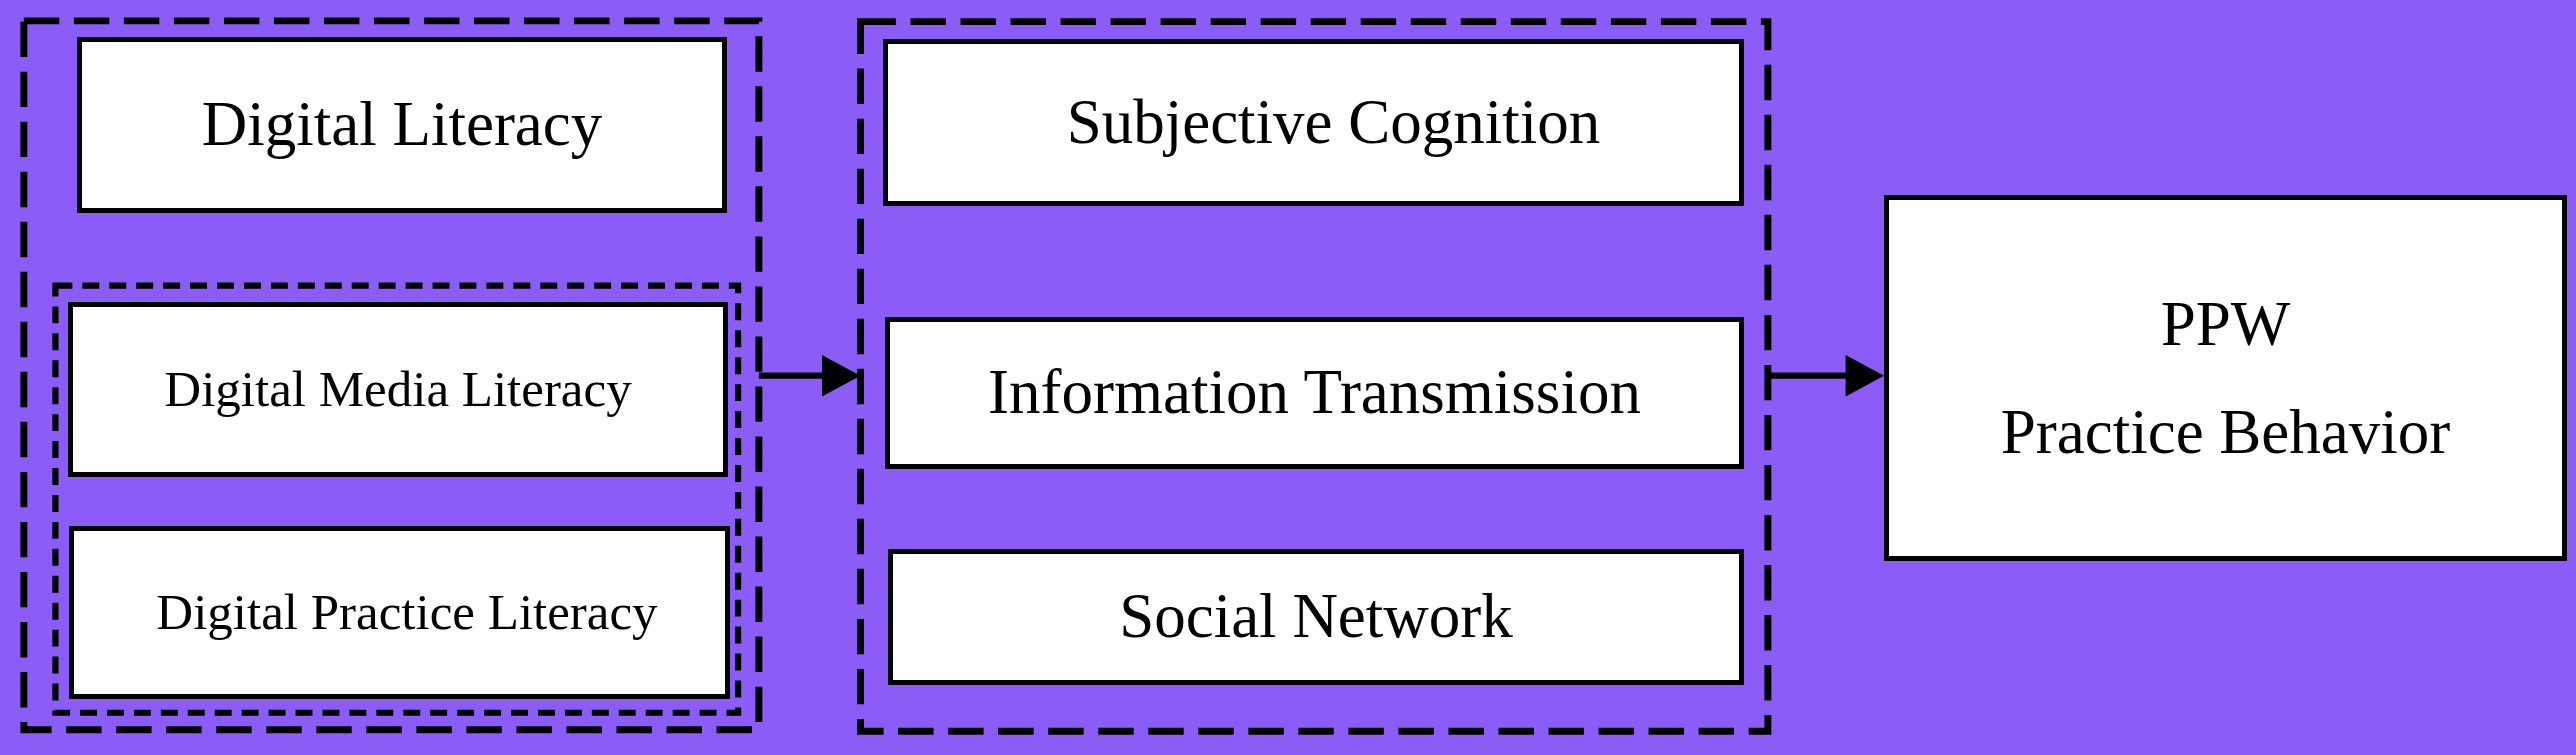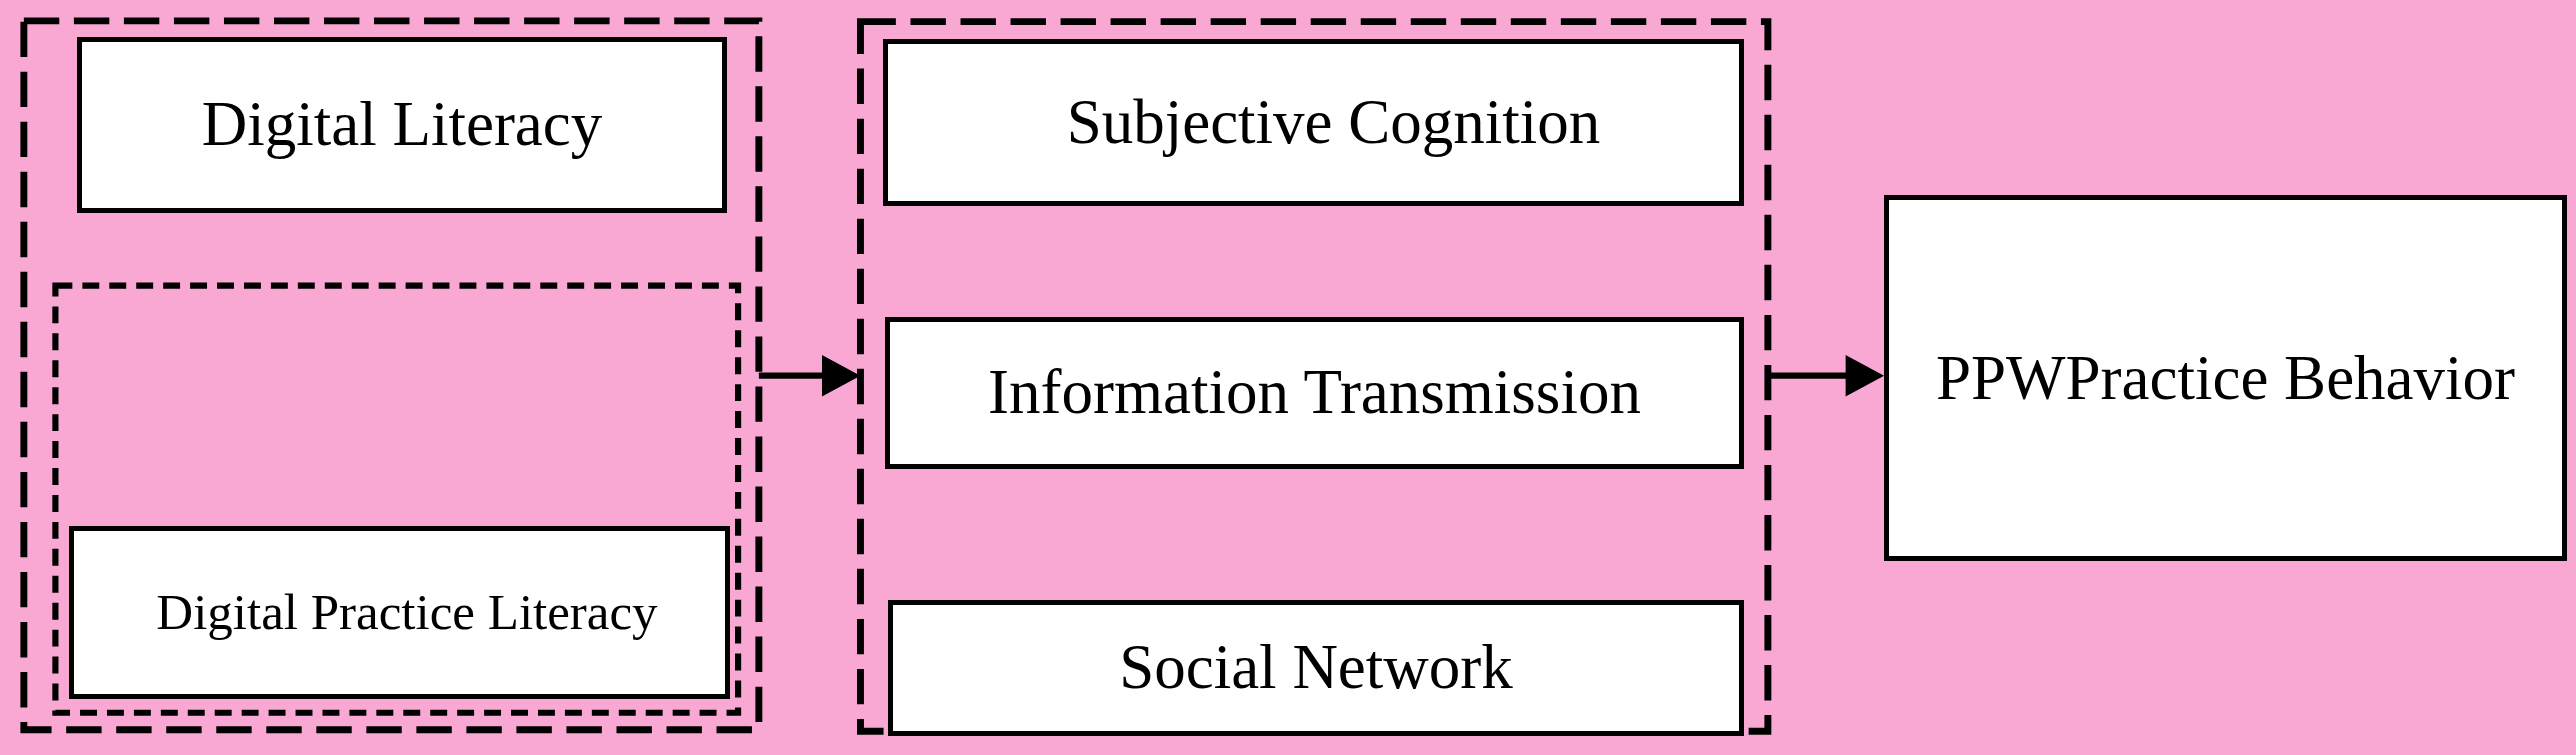--- a/index.html
+++ b/index.html
@@ -1,19 +1,19 @@
 <!DOCTYPE html>
 <html style="font-size:12.3px"><head>
 <meta charset="utf-8">
 <style>
   html,body{margin:0;padding:0;background:#ffffff;}
   .canvas{
     position:relative;
     width:2576px;height:756px;
-    background:#f9a8d4;
+    background:#8b5cf6;
     font-family:"Liberation Serif","DejaVu Serif",serif;
     color:#000000;
     overflow:hidden;
   }
   .layer{position:absolute;left:0;top:0;width:2576px;height:756px;}
   .box{
     position:absolute;
     box-sizing:border-box;
     border:5.4px solid #000000;
     background:#ffffff;
@@ -23,23 +23,23 @@
     text-align:center;
     line-height:1.1;
     white-space:nowrap;
   }
   .box .lbl{display:block;}
   #dl-box  {left:77px; top:37px;  width:650px;  height:176px; font-size:63px;}
   #dml-box {left:68px;  top:302px; width:660px;  height:175px; font-size:51px;}
   #dpl-box {left:69px;  top:526px; width:661px;  height:173px; font-size:51px;padding-left:15px;}
   #sc-box  {left:883px;top:39px;  width:861px; height:167px; font-size:63px;padding-left:40px;}
   #it-box  {left:885px;top:317px; width:859px; height:152px; font-size:63px;align-items:center;}
-  #sn-box  {left:888px;top:600px; width:856px; height:136px; font-size:63px;}
+  #sn-box  {left:888px;top:549px; width:856px; height:136px; font-size:63px;}
   #ppw-box {left:1884px;top:195px; width:683px;  height:366px; font-size:63px;
-            flex-direction:row; line-height:1.72;}
+            flex-direction:column; line-height:1.72;}
 </style>
 </head>
 <body>
 
 <div class="canvas">
 
   <svg class="layer" viewBox="0 0 3347 982">
 
     <rect x="31" y="27" width="955" height="921" fill="none" stroke="#000000" stroke-width="9" stroke-dasharray="46 19"></rect>
 
@@ -55,20 +55,23 @@
     <g>
       <line x1="2297" y1="488" x2="2402" y2="488" stroke="#000000" stroke-width="8"></line>
       <polygon points="2398,461 2398,515 2448,488" fill="#000000"></polygon>
     </g>
   </svg>
 
   <div class="box" id="dl-box">
     <span class="lbl">Digital Literacy</span>
   </div>
 
+  <div class="box" id="dml-box">
+    <span class="lbl">Digital Media Literacy</span>
+  </div>
 
   <div class="box" id="dpl-box">
     <span class="lbl">Digital Practice Literacy</span>
   </div>
 
   <div class="box" id="sc-box">
     <span class="lbl">Subjective Cognition</span>
   </div>
 
   <div class="box" id="it-box">

